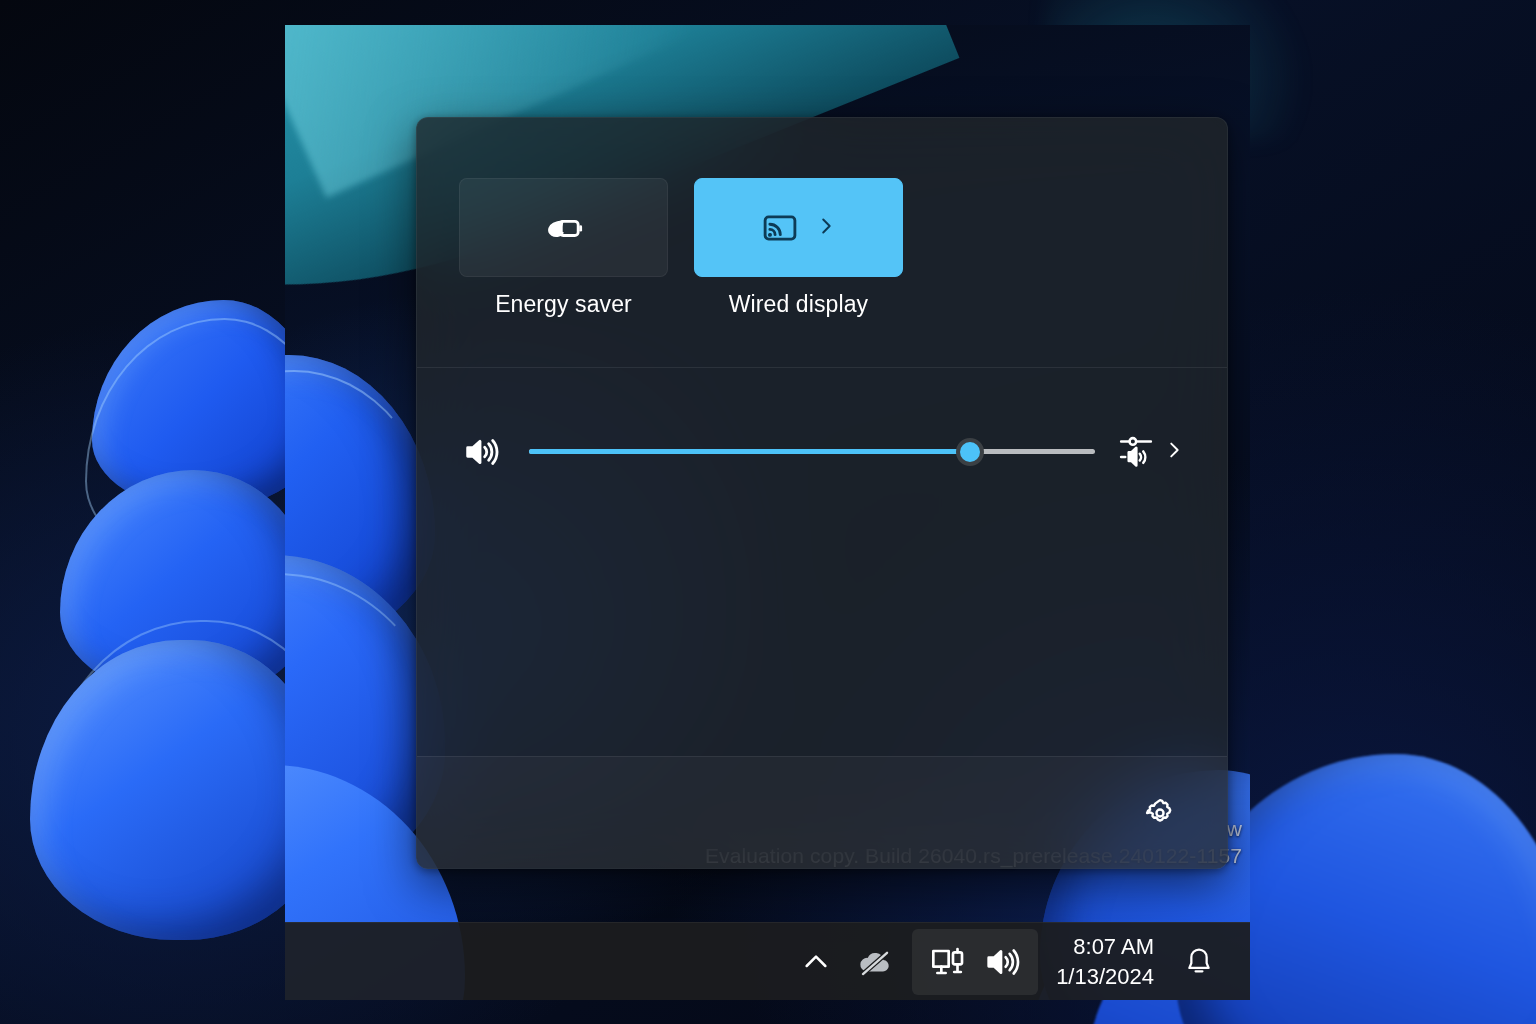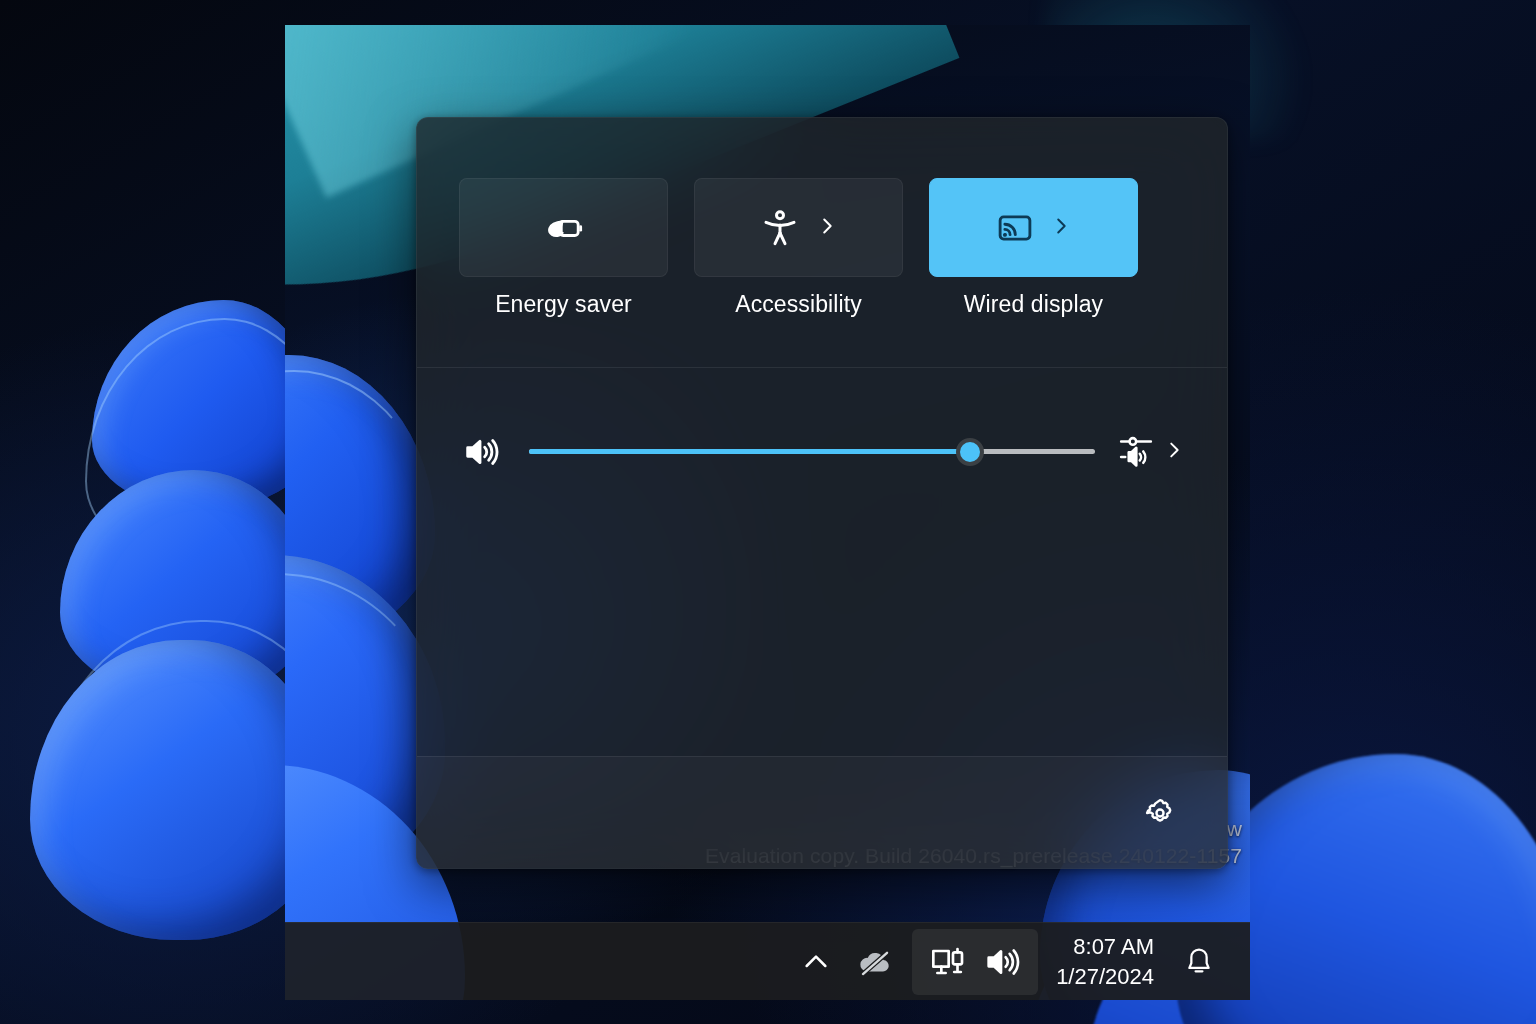--- a/index.html
+++ b/index.html
@@ -355,39 +355,20 @@
                 <path d="M22 11.2v2.1"></path>
                 <path d="M11.2 8 C7.2 8.4 4 9.9 3.2 12.2 c-.5 1.5.3 3 1.6 3.9 1.9 1.2 5 .9 6.4-1.2" fill="#ffffff" stroke="#ffffff" stroke-width="1.2"></path>
                 <path d="M11.2 8 L8.6 16.1" stroke="#ffffff" stroke-width="1.2"></path>
               </svg>
             </span>
           </div>
           <div class="qs-label">Energy saver</div>
         </div>
 
 
-        <div class="qs-tile-wrap">
-          <div class="qs-tile off">
-            <span class="ic">
-              <svg width="40" height="40" viewBox="0 0 24 24" stroke-width="1.8" stroke-linecap="round" stroke-linejoin="round">
-                <circle cx="12" cy="4.4" r="2.1"></circle>
-                <path d="M3.6 8.6 C6.6 10 9.2 10.5 12 10.5 c2.8 0 5.4-.5 8.4-1.9"></path>
-                <path d="M12 10.2 V15"></path>
-                <path d="M12 15 L9 21.4"></path>
-                <path d="M12 15 L15 21.4"></path>
-              </svg>
-            </span>
-            <span class="qs-chev">
-              <svg width="22" height="22" viewBox="0 0 24 24" fill="none" stroke-width="2.2" stroke-linecap="round" stroke-linejoin="round">
-                <path d="M9 5l7 7-7 7"></path>
-              </svg>
-            </span>
-          </div>
-          <div class="qs-label">Accessibility</div>
-        </div>
 
 
 
         <div class="qs-tile-wrap">
           <div class="qs-tile on">
             <span class="ic">
               <svg width="38" height="38" viewBox="0 0 24 24" stroke-width="1.8" stroke-linecap="round" stroke-linejoin="round">
                 <rect x="2.6" y="5" width="18.8" height="14" rx="2.2"></rect>
                 <path d="M5.6 16.4 a1.1 1.1 0 0 1 0-.05" stroke-width="2.4"></path>
                 <circle cx="5.9" cy="16.2" r=".85" fill="#0d3b56" stroke="none"></circle>
@@ -485,21 +466,21 @@
           <path d="M4 9.4h3.2L11.4 5.6v12.8L7.2 14.6H4z" fill="#ffffff"></path>
           <path d="M14.2 9.1a4 4 0 0 1 0 5.8"></path>
           <path d="M16.6 7.1a7.2 7.2 0 0 1 0 9.8"></path>
           <path d="M19 5.1a10.4 10.4 0 0 1 0 13.8"></path>
         </svg>
       </span>
     </span>
 
     <span id="tb-clock">
       <div>8:07 AM</div>
-      <div>1/27/2024</div>
+      <div>1/13/2024</div>
     </span>
 
     <span class="tb-item tb-icon">
       <svg width="34" height="34" viewBox="0 0 24 24" fill="none" stroke="#ffffff" stroke-width="1.6" stroke-linecap="round" stroke-linejoin="round">
         <path d="M12 3.2a5.4 5.4 0 0 0-5.4 5.4v4.2L5.2 16.2h13.6l-1.4-3.4V8.6A5.4 5.4 0 0 0 12 3.2z"></path>
         <path d="M9.6 18.6h4.8"></path>
       </svg>
     </span>
 
   </div>

